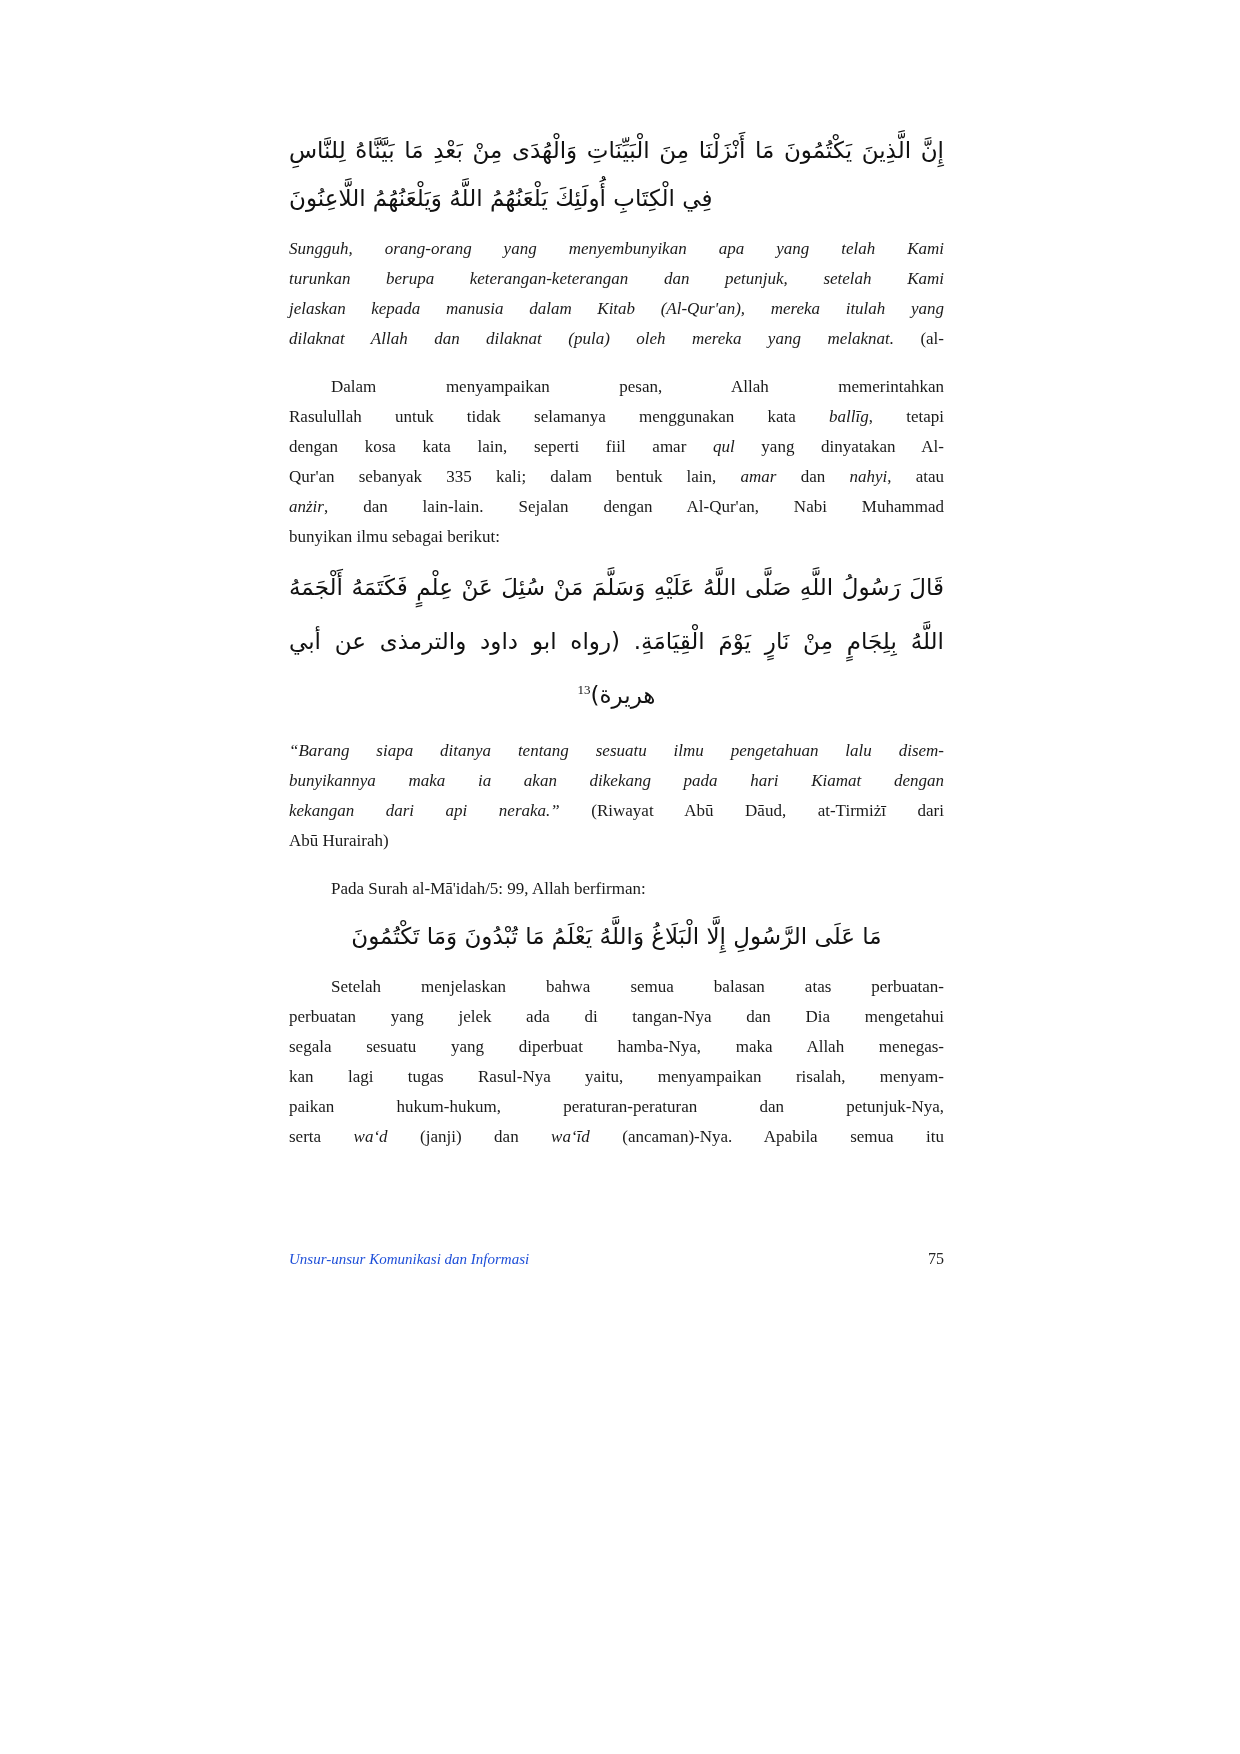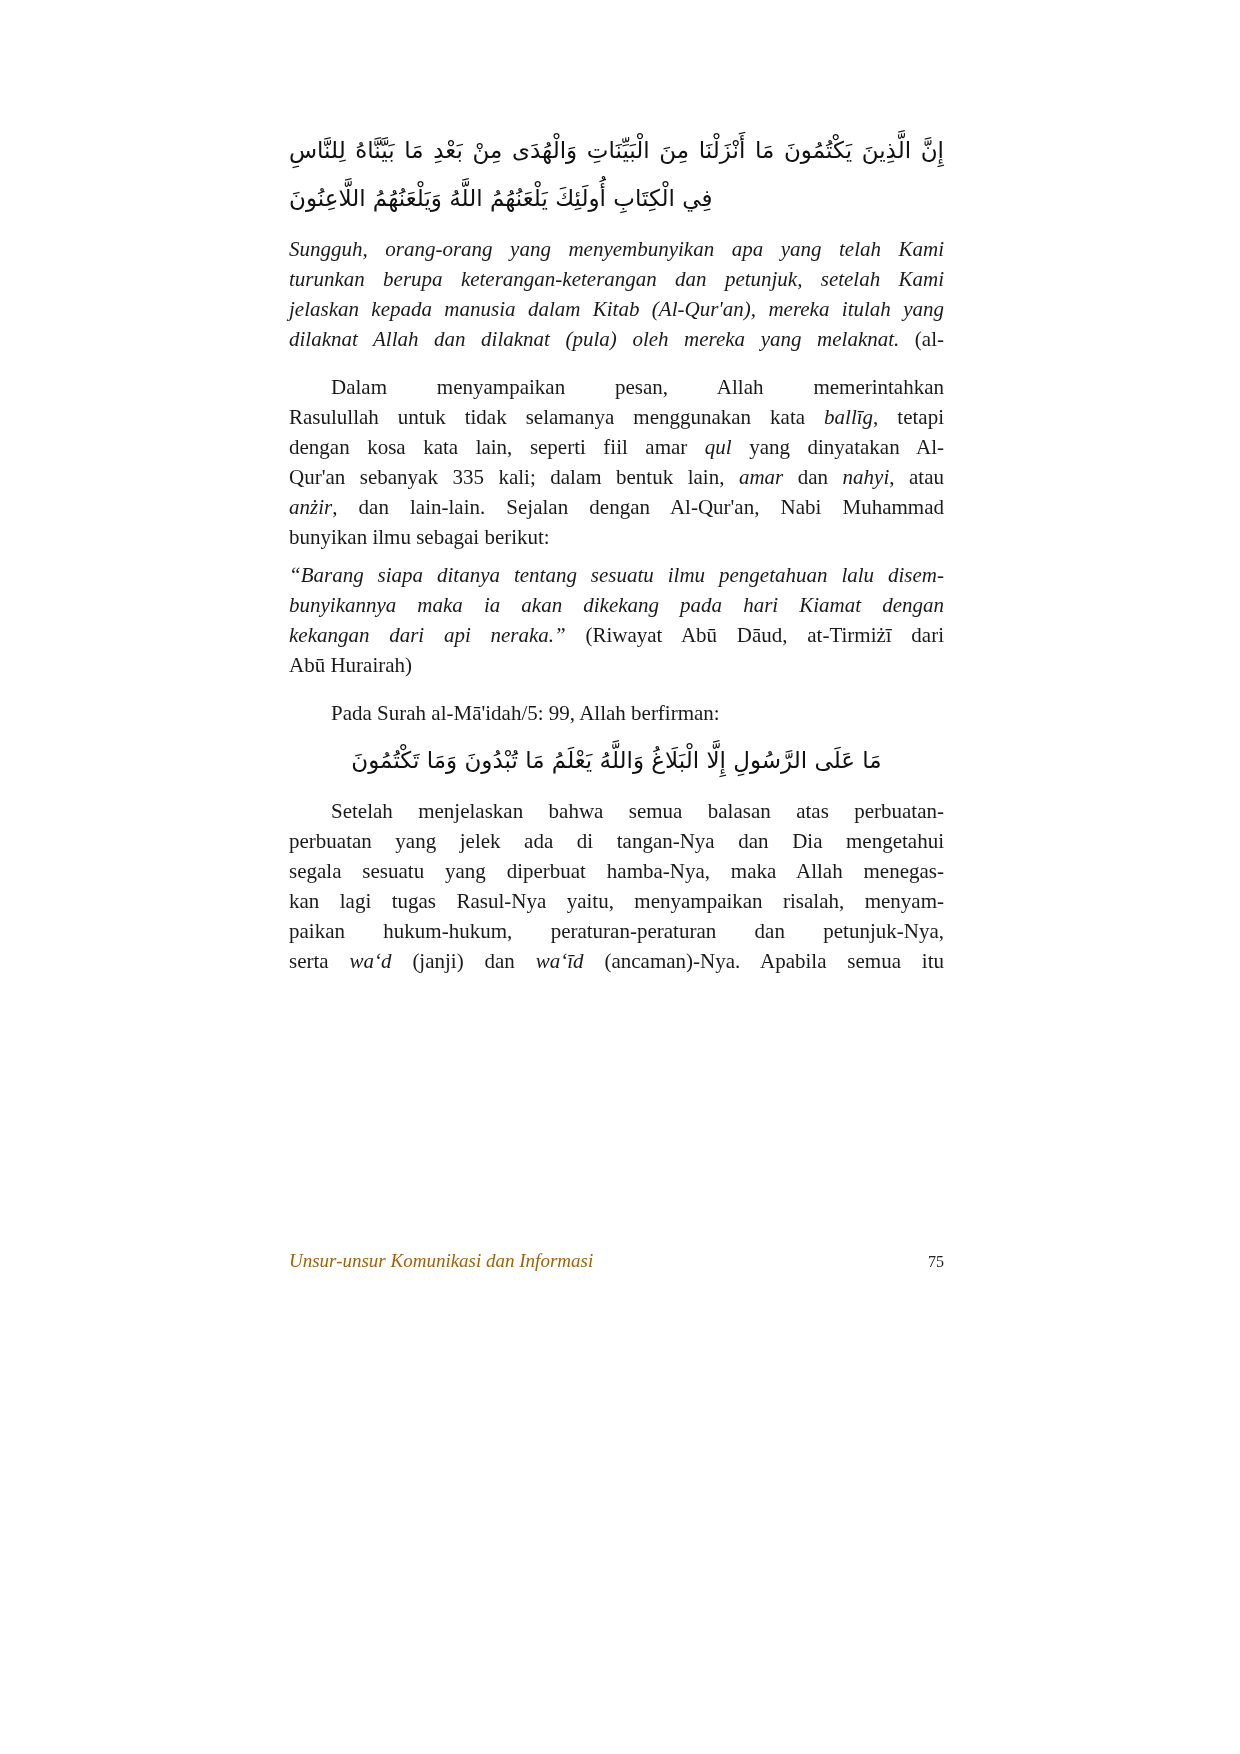--- a/index.html
+++ b/index.html
@@ -9,21 +9,21 @@
     background:#ffffff;
     font-family:"Liberation Serif", serif;
     color:#1a1a1a;
     overflow:hidden;
     box-shadow:0 0 4px rgba(0,0,0,.15);
   }
   .column { position:absolute; left:289px; top:126px; width:655px; }
 
   
   .jline {
-    font-size:21px; line-height:30px;
+    font-size:17px; line-height:30px;
     text-align:justify; text-align-last:justify;
     white-space:normal;
   }
   .jline.last  { text-align-last:left; }
   .jline.indent{ text-indent:42px; }
   .itblock { font-style:italic; }
   .rm { font-style:normal; }
   .it { font-style:italic; }
 
   
@@ -52,21 +52,21 @@
   .b-transh { margin-bottom:18px; }
   .b-intro  { margin-bottom:8px; }
   .b-verse2 { margin-bottom:12px; }
   .b-transm { margin-bottom:18px; }
   .b-para2  { margin-bottom:0; }
 
   .footer {
     position:absolute; left:289px; top:1250px; width:655px;
     display:flex; justify-content:space-between; align-items:baseline;
   }
-  .footer .ftitle { font-style:italic; font-size:19px; color:#a16207; }
+  .footer .ftitle { font-style:italic; font-size:15px; color:#1d4ed8; }
   .footer .fnum   { font-size:16px; color:#222; }
 </style>
 </head>
 <body>
 
 <div class="page">
   <div class="column">
 
     <div class="arabic lastleft b-verse1">
       <span class="seg">إِنَّ الَّذِينَ يَكْتُمُونَ مَا أَنْزَلْنَا مِنَ الْبَيِّنَاتِ وَالْهُدَى مِنْ بَعْدِ مَا بَيَّنَّاهُ لِلنَّاسِ فِي الْكِتَابِ أُولَئِكَ يَلْعَنُهُمُ اللَّهُ وَيَلْعَنُهُمُ اللَّاعِنُونَ</span>
@@ -81,20 +81,23 @@
 
     <div class="b-para1">
       <div class="jline indent"><span>Dalam menyampaikan pesan, Allah memerintahkan</span></div>
       <div class="jline"><span>Rasulullah untuk tidak selamanya menggunakan kata </span><span class="it">ballīg</span><span>, tetapi</span></div>
       <div class="jline"><span>dengan kosa kata lain, seperti fiil amar </span><span class="it">qul</span><span> yang dinyatakan Al-</span></div>
       <div class="jline"><span>Qur'an sebanyak 335 kali; dalam bentuk lain, </span><span class="it">amar</span><span> dan </span><span class="it">nahyi</span><span>, atau</span></div>
       <div class="jline"><span class="it">anżir</span><span>, dan lain-lain. Sejalan dengan Al-Qur'an, Nabi Muhammad</span></div>
       <div class="jline last"><span>bunyikan ilmu sebagai berikut:</span></div>
     </div>
 
+    <div class="arabic hadith lastcenter b-hadith">
+      <span class="seg">قَالَ رَسُولُ اللَّهِ صَلَّى اللَّهُ عَلَيْهِ وَسَلَّمَ مَنْ سُئِلَ عَنْ عِلْمٍ فَكَتَمَهُ أَلْجَمَهُ اللَّهُ بِلِجَامٍ مِنْ نَارٍ يَوْمَ الْقِيَامَةِ. (رواه ابو داود والترمذى عن أبي هريرة)</span><sup class="fn">13</sup>
+    </div>
 
     <div class="itblock b-transh">
       <div class="jline"><span class="it">“Barang siapa ditanya tentang sesuatu ilmu pengetahuan lalu disem-</span></div>
       <div class="jline"><span class="it">bunyikannya maka ia akan dikekang pada hari Kiamat dengan</span></div>
       <div class="jline"><span class="it">kekangan dari api neraka.”</span><span class="rm"> (Riwayat Abū Dāud, at-Tirmiżī dari</span></div>
       <div class="jline last"><span class="rm">Abū Hurairah)</span></div>
     </div>
 
     <div class="b-intro">
       <div class="jline last indent"><span>Pada Surah al-Mā'idah/5: 99, Allah berfirman:</span></div>

